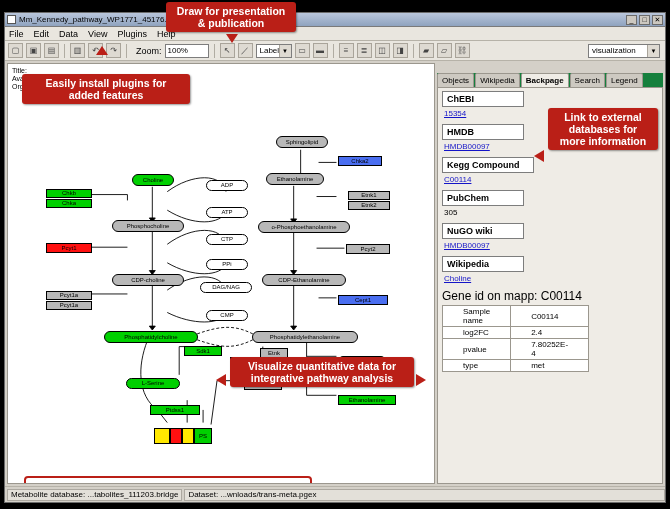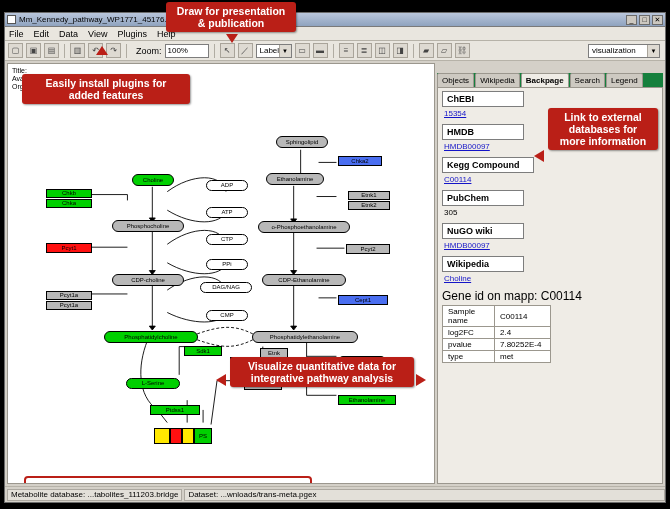--- a/index.html
+++ b/index.html
@@ -94,21 +94,21 @@
   .dbbox {
     background:#fff;border:1px solid #7d7d7d;font-weight:bold;font-size:9px;
     padding:2px 4px;margin-bottom:2px;width:82px;
   }
   .dblink { color:#1414c8; text-decoration:underline; font-size:8px; margin:0 0 6px 2px; }
   .dbplain { font-size:8px;margin:0 0 6px 2px; }
   .exprhdr { font-weight:bold;font-size:9px;margin:4px 0 3px 0; }
   .geneid { font-size:12px;margin-bottom:2px; }
   table.exprtbl { border-collapse:collapse; font-size:8px; }
   table.exprtbl td {
-    border:1px solid #9b978e;background:#fff;padding:1px 5px;height:12px;
+    border:1px solid #9b978e;background:#fff;padding:1px 20px;height:12px;
   }
   table.exprtbl td.k { width:52px; }
   table.exprtbl td.v { width:56px; }
   
   .statusbar {
     position:absolute;left:0;right:0;bottom:0;height:16px;
     background:#d4d0c8;border-top:1px solid #b6b2a8;
     display:flex;align-items:center;font-size:8px;
   }
   .statusbar .cell {

